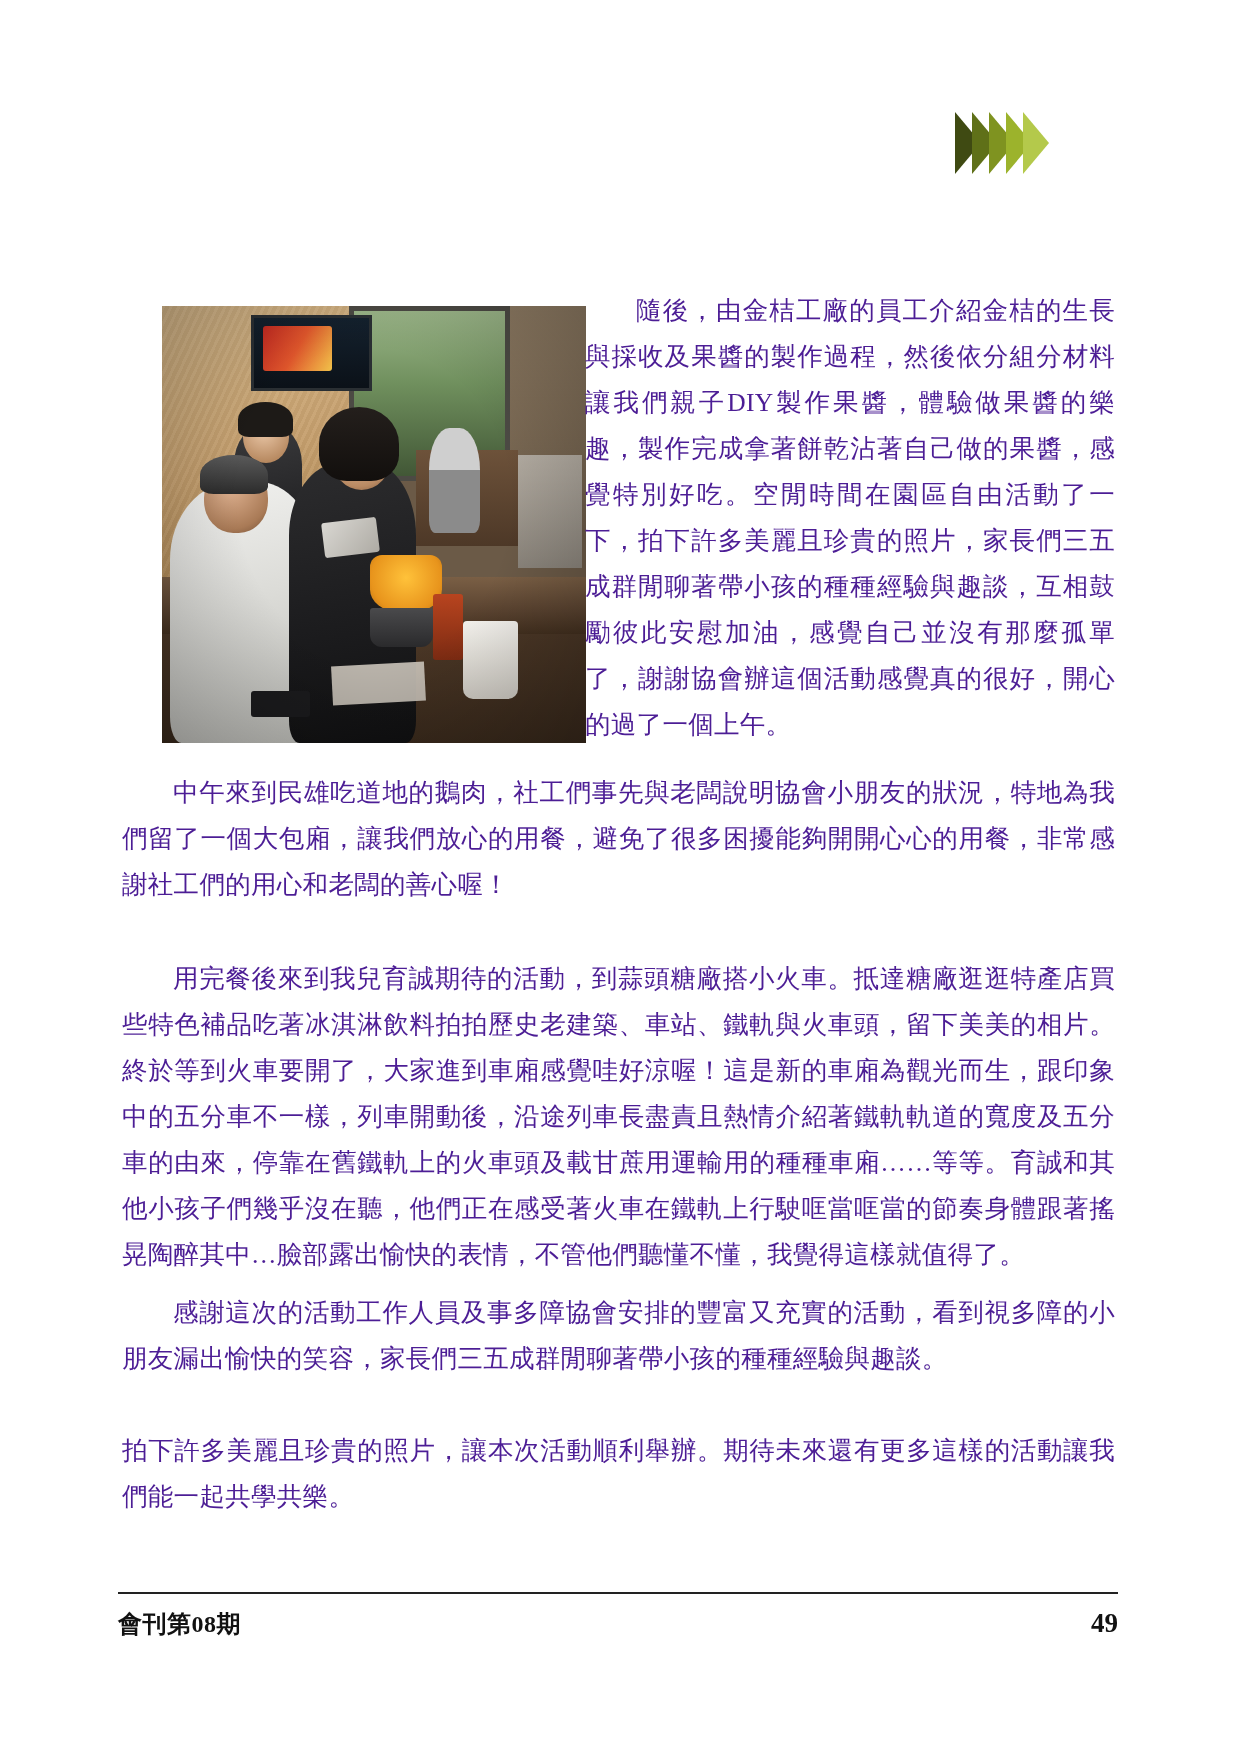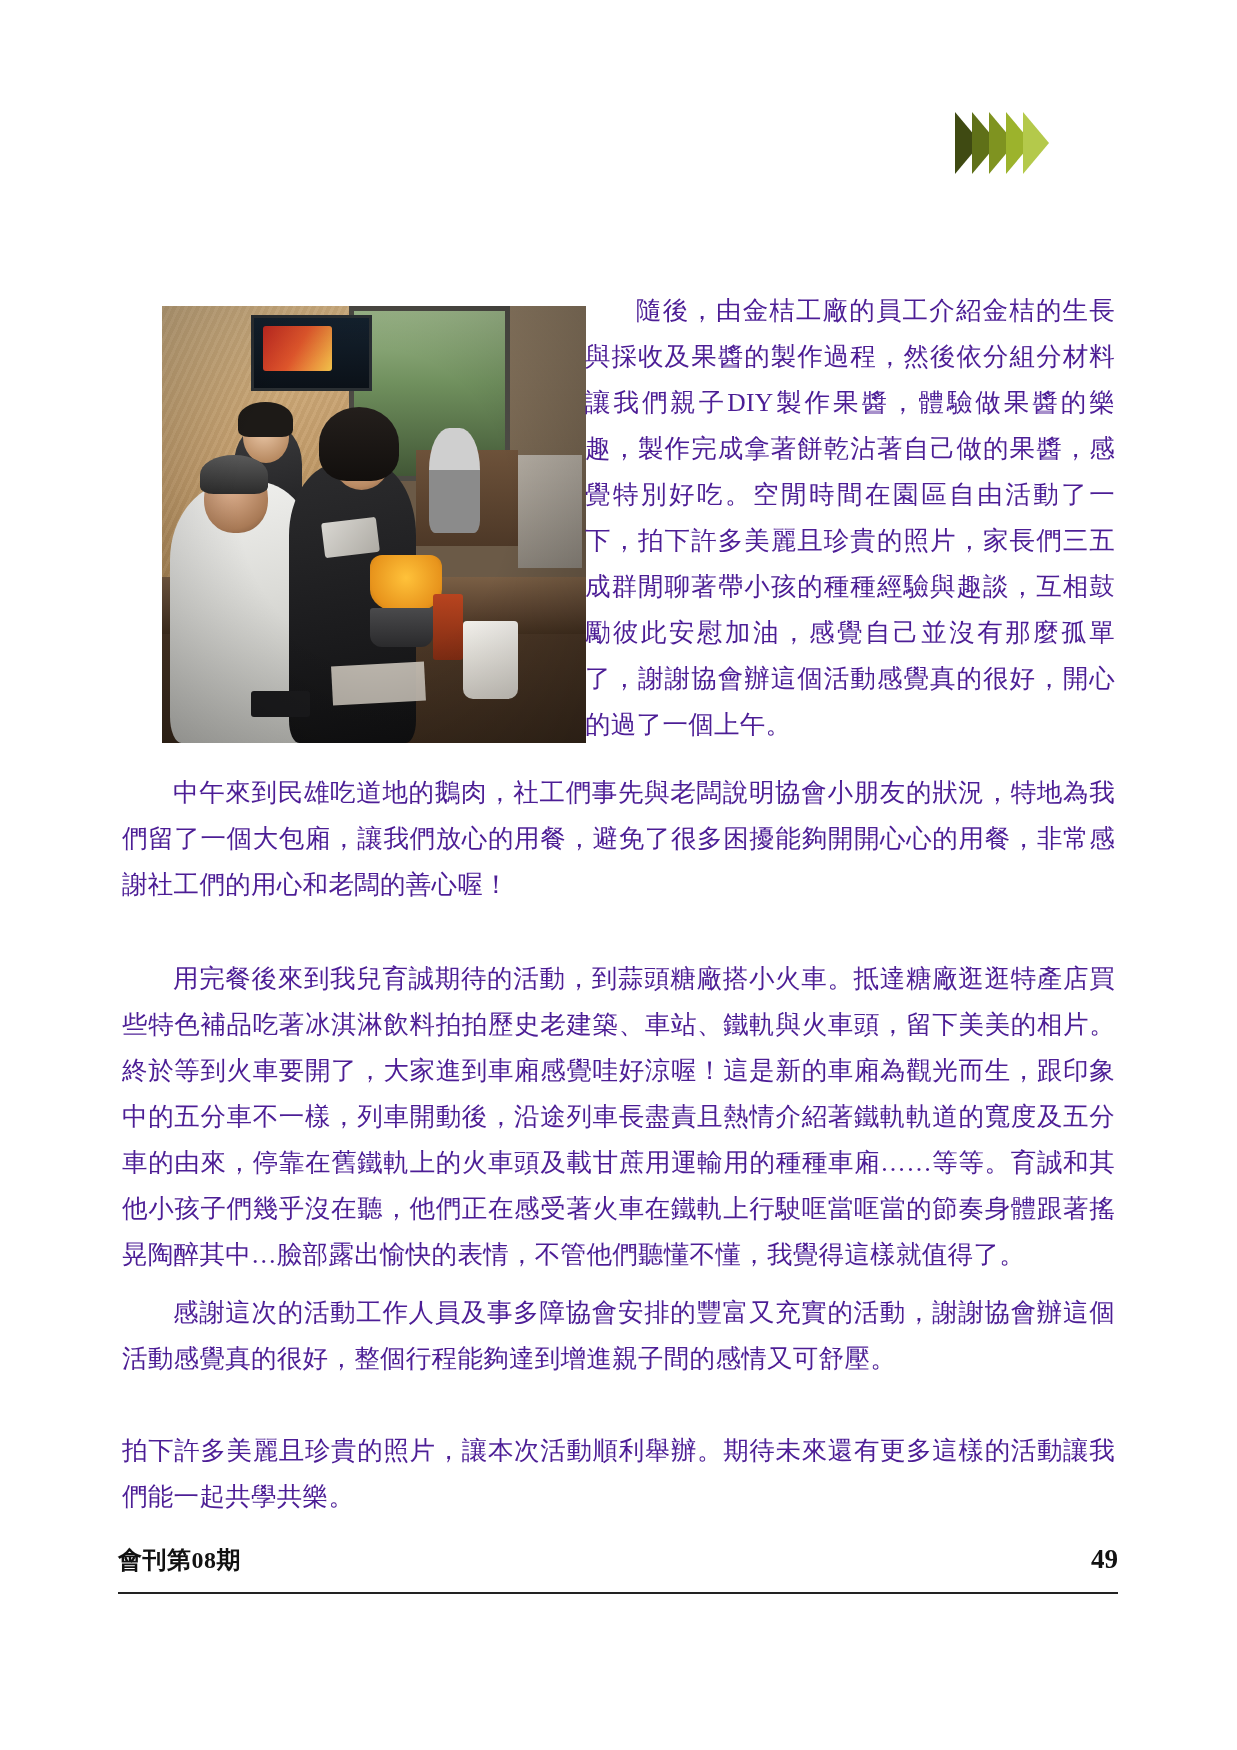--- a/index.html
+++ b/index.html
@@ -246,21 +246,21 @@
     position: absolute;
     left: 118px;
     top: 1592px;
     width: 1000px;
     height: 2px;
     background: #222;
   }
   .footer {
     position: absolute;
     left: 118px;
-    top: 1544px;
+    top: 1608px;
     width: 1000px;
     display: flex;
     align-items: baseline;
     justify-content: space-between;
   }
   .footer-left {
     font-size: 24px;
     font-weight: bold;
     letter-spacing: 0.5px;
     color: #111;
@@ -326,21 +326,21 @@
 
   <div class="full-block blk1">
     <p class="body indent">中午來到民雄吃道地的鵝肉，社工們事先與老闆說明協會小朋友的狀況，特地為我們留了一個大包廂，讓我們放心的用餐，避免了很多困擾能夠開開心心的用餐，非常感謝社工們的用心和老闆的善心喔！</p>
   </div>
 
   <div class="full-block blk2">
     <p class="body indent">用完餐後來到我兒育誠期待的活動，到蒜頭糖廠搭小火車。抵達糖廠逛逛特產店買些特色補品吃著冰淇淋飲料拍拍歷史老建築、車站、鐵軌與火車頭，留下美美的相片。終於等到火車要開了，大家進到車廂感覺哇好涼喔！這是新的車廂為觀光而生，跟印象中的五分車不一樣，列車開動後，沿途列車長盡責且熱情介紹著鐵軌軌道的寬度及五分車的由來，停靠在舊鐵軌上的火車頭及載甘蔗用運輸用的種種車廂……等等。育誠和其他小孩子們幾乎沒在聽，他們正在感受著火車在鐵軌上行駛哐當哐當的節奏身體跟著搖晃陶醉其中…臉部露出愉快的表情，不管他們聽懂不懂，我覺得這樣就值得了。</p>
   </div>
 
   <div class="full-block blk3">
-    <p class="body indent">感謝這次的活動工作人員及事多障協會安排的豐富又充實的活動，謝謝協會辦這個活動感覺真的很好，整個行程能夠達到增進親子間的感情又可舒壓。</p>
+    <p class="body indent">感謝這次的活動工作人員及事多障協會安排的豐富又充實的活動，看到視多障的小朋友漏出愉快的笑容，家長們三五成群閒聊著帶小孩的種種經驗與趣談。</p>
   </div>
 
   <div class="full-block blk4">
     <p class="body">拍下許多美麗且珍貴的照片，讓本次活動順利舉辦。期待未來還有更多這樣的活動讓我們能一起共學共樂。</p>
   </div>
 
   <div class="footer-rule"></div>
   <div class="footer">
     <div class="footer-left">會刊第08期</div>
     <div class="footer-right">49</div>

